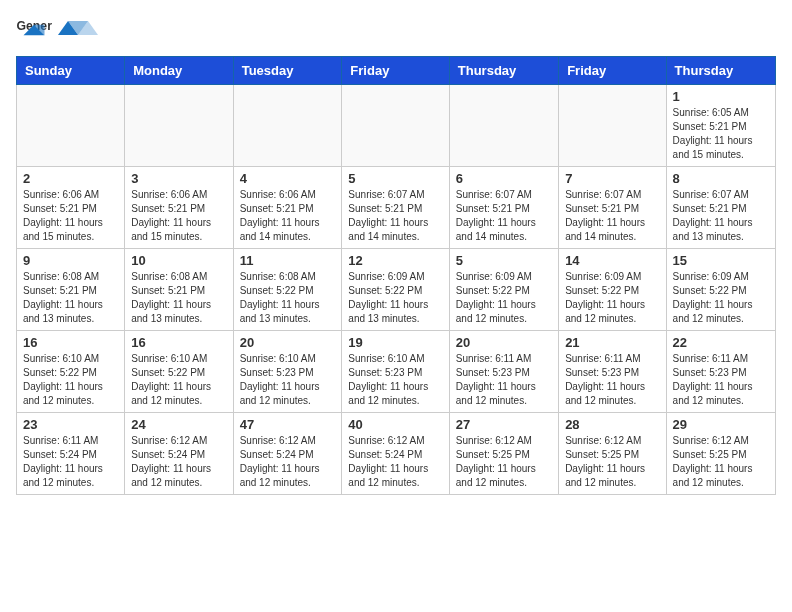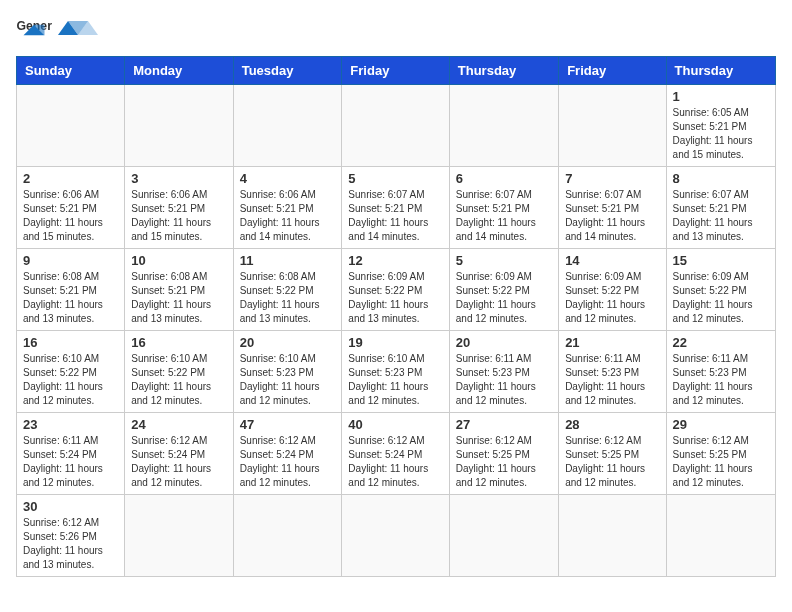--- a/index.html
+++ b/index.html
@@ -314,29 +314,15 @@
 Sunset: 5:25 PM
 Daylight: 11 hours and 12 minutes.</div>
           </td>
           <td>
             <span class="day-number">29</span>
             <div class="day-info" style="white-space: pre-line;">Sunrise: 6:12 AM
 Sunset: 5:25 PM
 Daylight: 11 hours and 12 minutes.</div>
           </td>
         </tr>
-        <tr class="last-row">
-          <td>
-            <span class="day-number">30</span>
-            <div class="day-info" style="white-space: pre-line;">Sunrise: 6:12 AM
-Sunset: 5:26 PM
-Daylight: 11 hours and 13 minutes.</div>
-          </td>
-          <td class="empty"></td>
-          <td class="empty"></td>
-          <td class="empty"></td>
-          <td class="empty"></td>
-          <td class="empty"></td>
-          <td class="empty"></td>
-        </tr>
       </tbody>
   </table>
 </div>
 
 </body></html>

